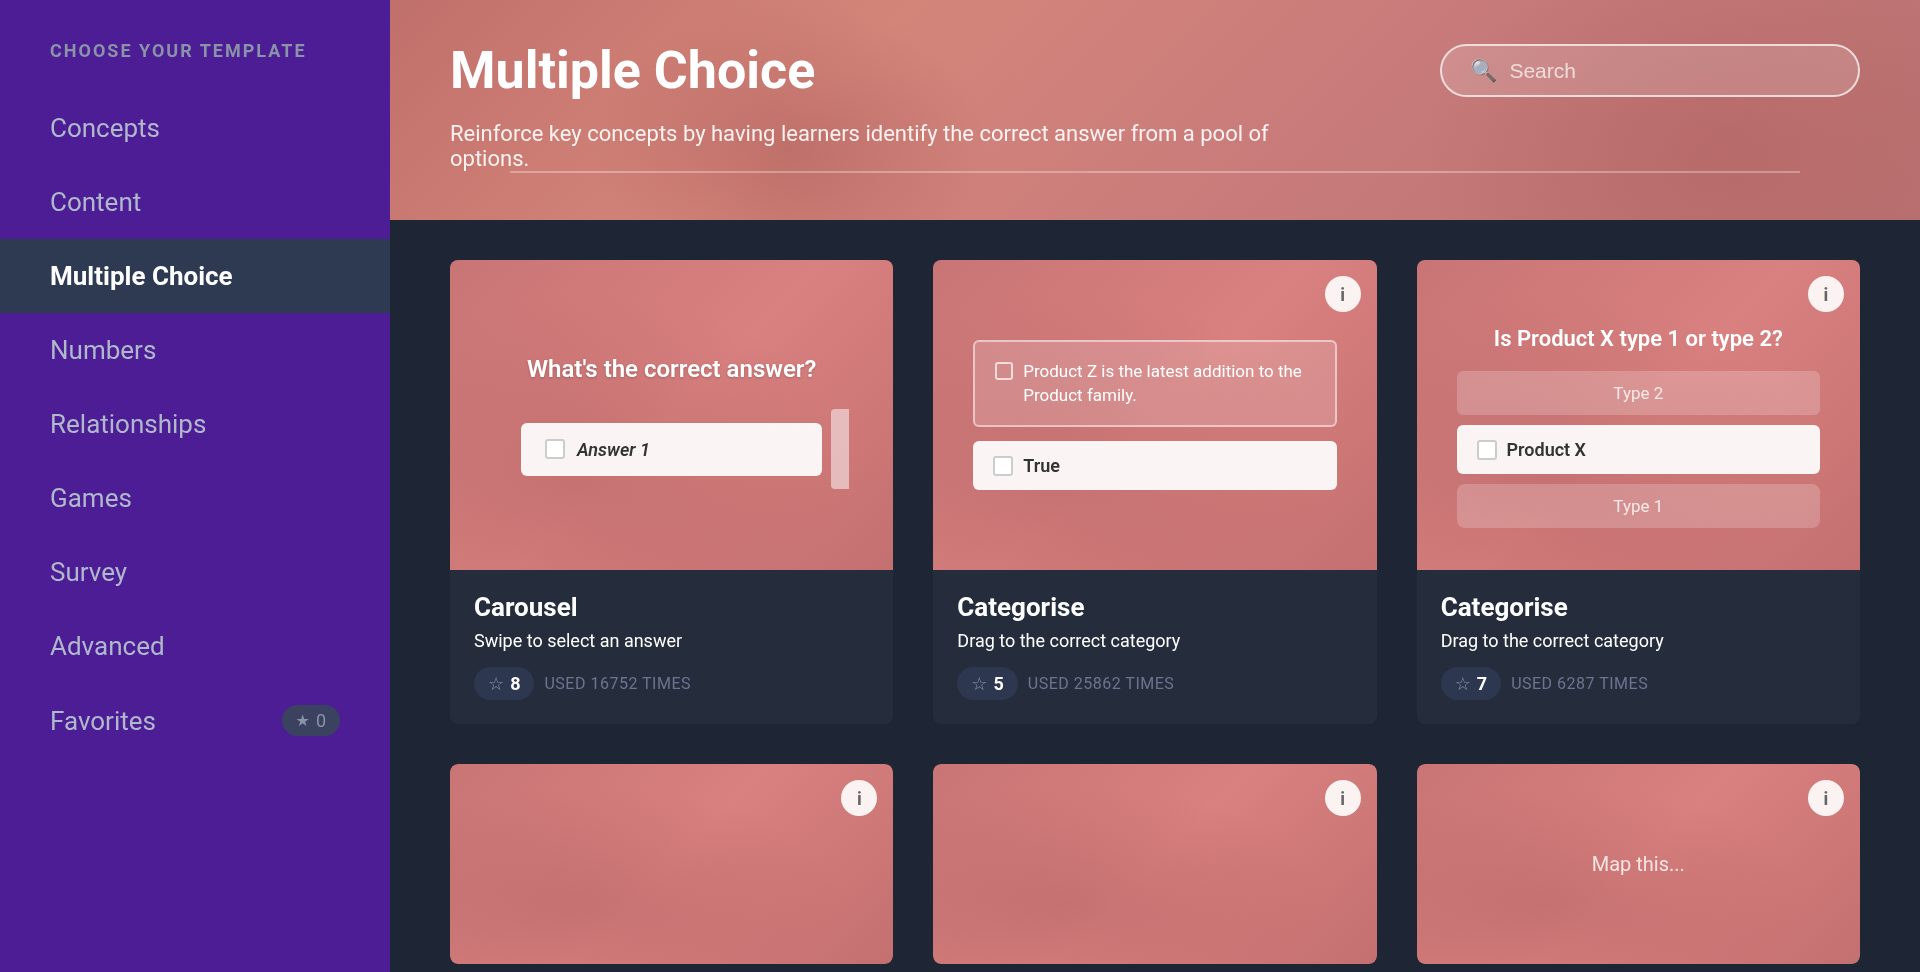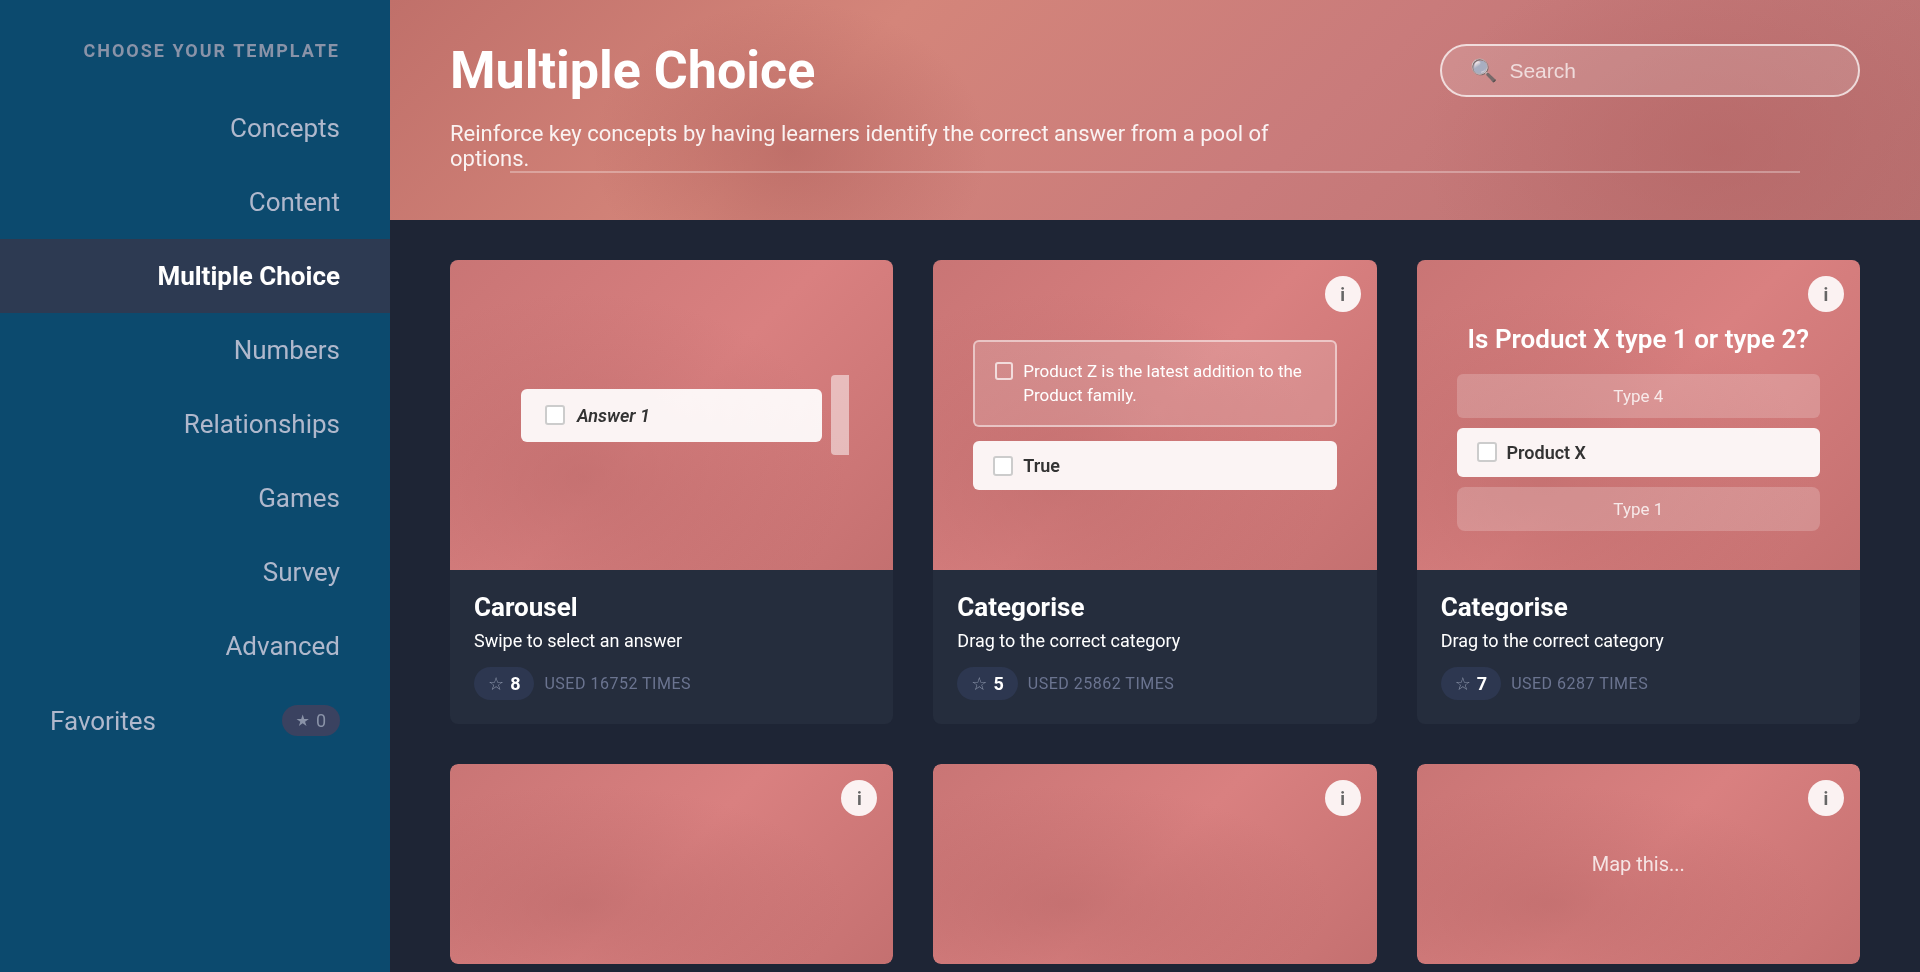--- a/index.html
+++ b/index.html
@@ -10,26 +10,25 @@
       width: 1920px;
       height: 972px;
       overflow: hidden;
       display: flex;
     }
 
     
     .sidebar {
       width: 390px;
       min-width: 390px;
-      background: #0c4a6e;
+      background: #4c1d95;
       display: flex;
       flex-direction: column;
       padding: 40px 0 0 0;
       height: 972px;
-      text-align: right;
     }
 
     .sidebar-header {
       padding: 0 50px 30px 50px;
       font-size: 18px;
       font-weight: 700;
       letter-spacing: 2px;
       color: #8a93a8;
       text-transform: uppercase;
     }
@@ -316,21 +315,21 @@
     }
 
     
     .cat2-preview {
       position: relative;
       z-index: 2;
       width: 82%;
     }
 
     .cat2-question {
-      font-size: 26px;
+      font-size: 22px;
       color: #fff;
       font-weight: 600;
       text-align: center;
       margin-bottom: 20px;
       margin-top: 24px;
     }
 
     .cat2-type {
       background: rgba(255,255,255,0.2);
       border-radius: 6px;
@@ -488,20 +487,21 @@
     <p class="main-subtitle">Reinforce key concepts by having learners identify the correct answer from a pool of options.</p>
     <div class="divider-line"></div>
   </div>
 
   <div class="template-grid-container">
     <div class="template-grid">
 
       <div class="template-card">
         <div class="card-preview">
           <div class="carousel-preview">
+            <div class="carousel-question">What's the correct answer?</div>
             <div style="position:relative; display:flex; align-items:center;font-style:italic;">
               <div class="carousel-answer-box">
                 <div class="answer-checkbox"></div>
                 <span class="answer-text">Answer 1</span>
               </div>
               <div class="carousel-side-bar"></div>
             </div>
           </div>
         </div>
         <div class="card-body">
@@ -548,21 +548,21 @@
         </div>
       </div>
 
       <div class="template-card">
         <div class="card-preview">
           <div class="card-info-btn">
             <span>i</span>
           </div>
           <div class="cat2-preview">
             <div class="cat2-question">Is Product X type 1 or type 2?</div>
-            <div class="cat2-type">Type 4</div>
+            <div class="cat2-type">Type 2</div>
             <div class="cat2-answer">
               <div class="answer-checkbox"></div>
               <span class="answer-text">Product X</span>
             </div>
             <div class="cat2-type2">Type 1</div>
           </div>
         </div>
         <div class="card-body">
           <div class="card-title">Categorise</div>
           <div class="card-desc">Drag to the correct category</div>

